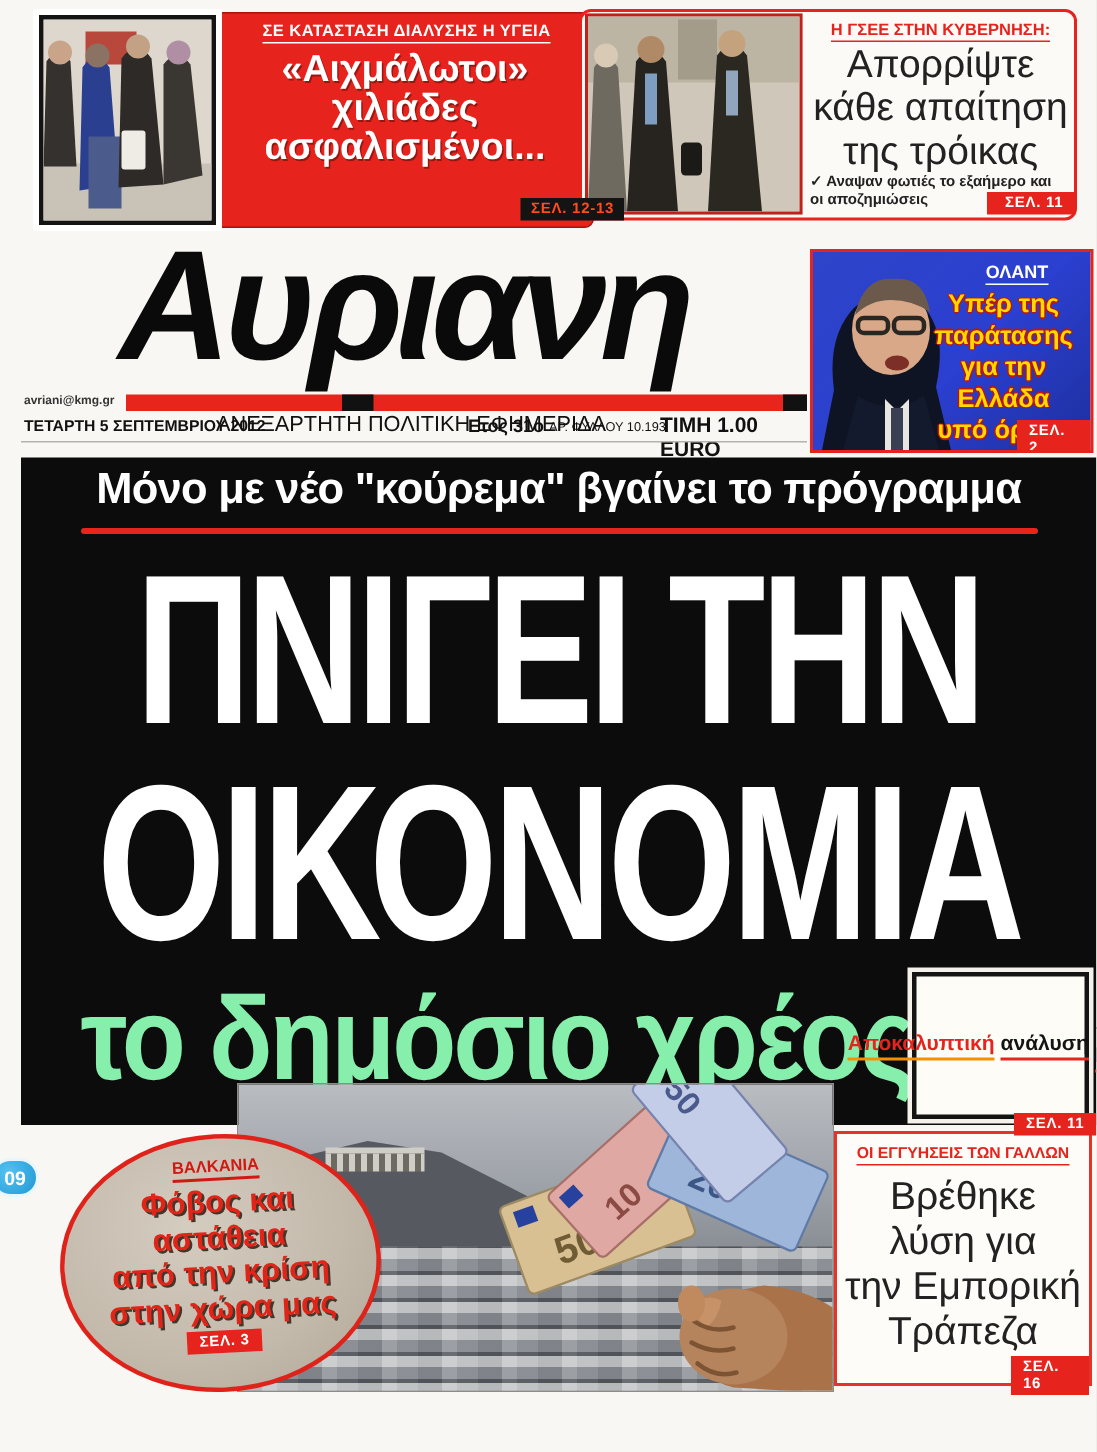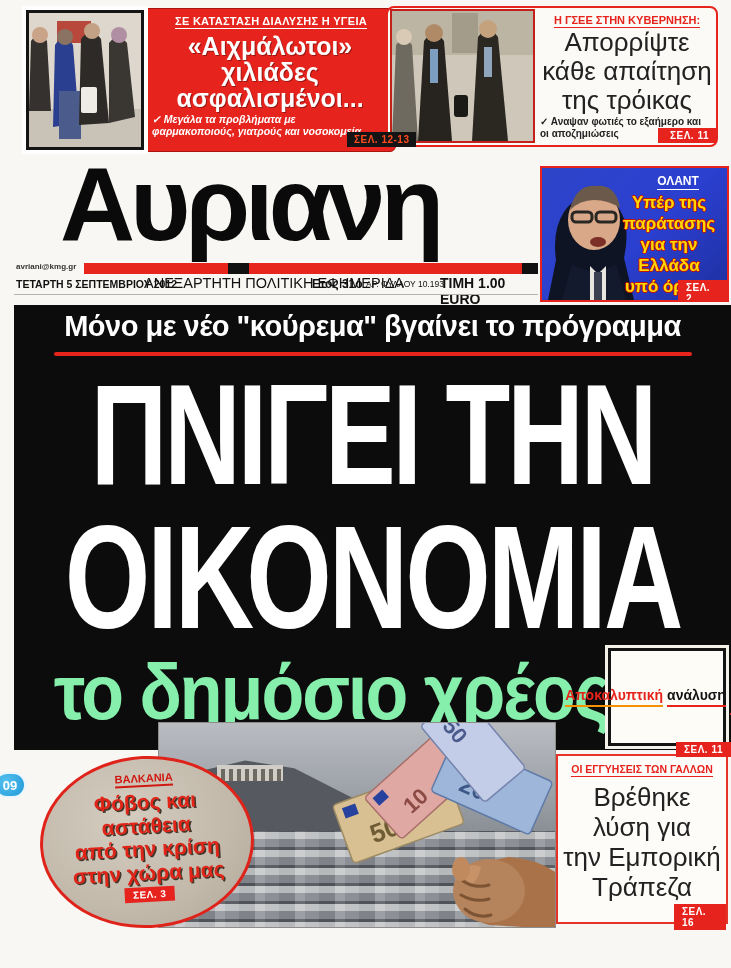--- a/index.html
+++ b/index.html
@@ -65,22 +65,22 @@
     font-weight:bold; line-height:12px; z-index:4;
   }
   .badge-red {
     background:#e6231c; color:#fff; font-size:10px; font-weight:bold;
     padding:2px 8px; letter-spacing:.5px; z-index:6;
   }
   .gsee-badge { left:658px; top:128px;padding-left:12px; }
 
   
   .masthead-title {
-    left:60px; top:152px; width:470px; color:#0a0a0a; font-weight:900;
-    font-size:104px; line-height:104px; letter-spacing:-5px; z-index:2;
+    left:79px; top:152px; width:470px; color:#0a0a0a; font-weight:900;
+    font-size:104px; line-height:104px; letter-spacing:-5px; z-index:2;font-style:italic;
   }
   .masthead-email { left:16px; top:262px; font-size:8px; font-weight:bold; color:#333; }
   .masthead-bar { left:84px; top:263px; width:454px; height:11px; background:#e8251c; }
   .bar-black1 { left:144px; top:0; width:21px; height:11px; background:#111; }
   .bar-black2 { left:438px; top:0; width:16px; height:11px; background:#111; }
   .dateline { top:275px; left:16px; width:522px; height:18px; color:#111; }
   .dl-date  { left:0;   top:3px; font-size:10.5px; font-weight:bold; }
   .dl-sub   { left:128px; top:0; font-size:14.5px; }
   .dl-year  { left:296px; top:2px; font-size:12px; font-weight:bold; }
   .dl-issue { left:350px; top:4px; font-size:8.5px; }
@@ -232,24 +232,20 @@
       <circle cx="90" cy="22" r="8" fill="#b08ea4"></circle>
       <rect x="52" y="74" width="16" height="26" rx="2" fill="#efece6"></rect>
     </svg>
   </div>
   <div class="abs health-kicker">
     <span>ΣΕ ΚΑΤΑΣΤΑΣΗ ΔΙΑΛΥΣΗΣ Η ΥΓΕΙΑ</span>
   </div>
   <div class="abs health-headline prelines">«Αιχμάλωτοι»
 χιλιάδες
 ασφαλισμένοι...</div>
-  <div class="abs health-bullet">
-    <span>✓</span>
-    <span>Μεγάλα τα προβλήματα με φαρμακοποιούς, γιατρούς και νοσοκομεία</span>
-  </div>
   <div class="abs badge-dark health-badge">ΣΕΛ. 12-13</div>
 
   <div class="abs gsee-frame"></div>
   <div class="abs gsee-photo">
     <svg width="141" height="130" viewBox="0 0 141 130">
       <rect width="141" height="130" fill="#cfc8ba"></rect>
       <rect x="0" y="0" width="141" height="44" fill="#bdb5a4"></rect>
       <rect x="60" y="2" width="26" height="40" fill="#a49c8a"></rect>
       <path d="M4 34 q8 -12 16 0 l6 96 -26 0 Z" fill="#6e6a60"></path>
       <path d="M32 30 q10 -14 20 0 l8 100 -34 0 Z" fill="#27241f"></path>

